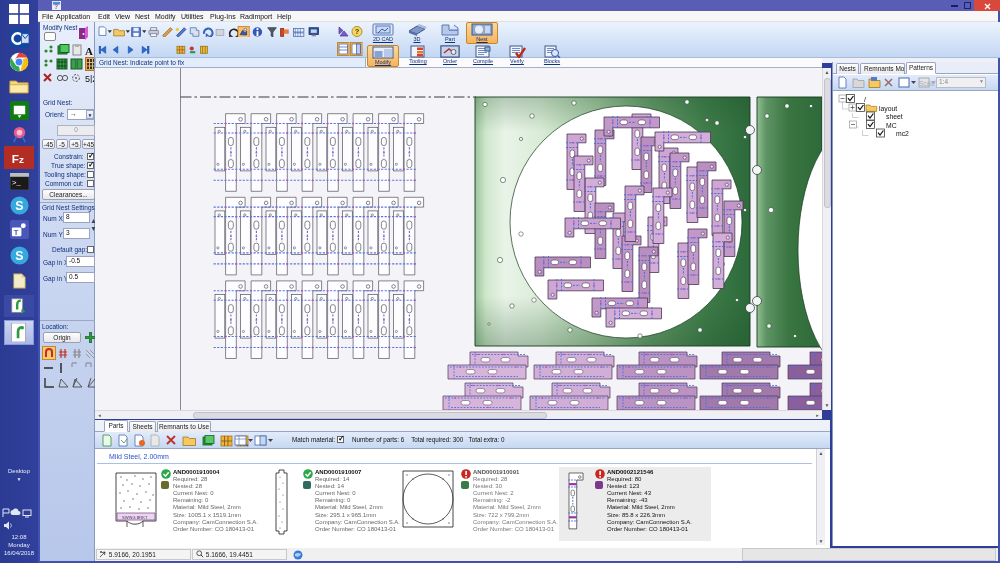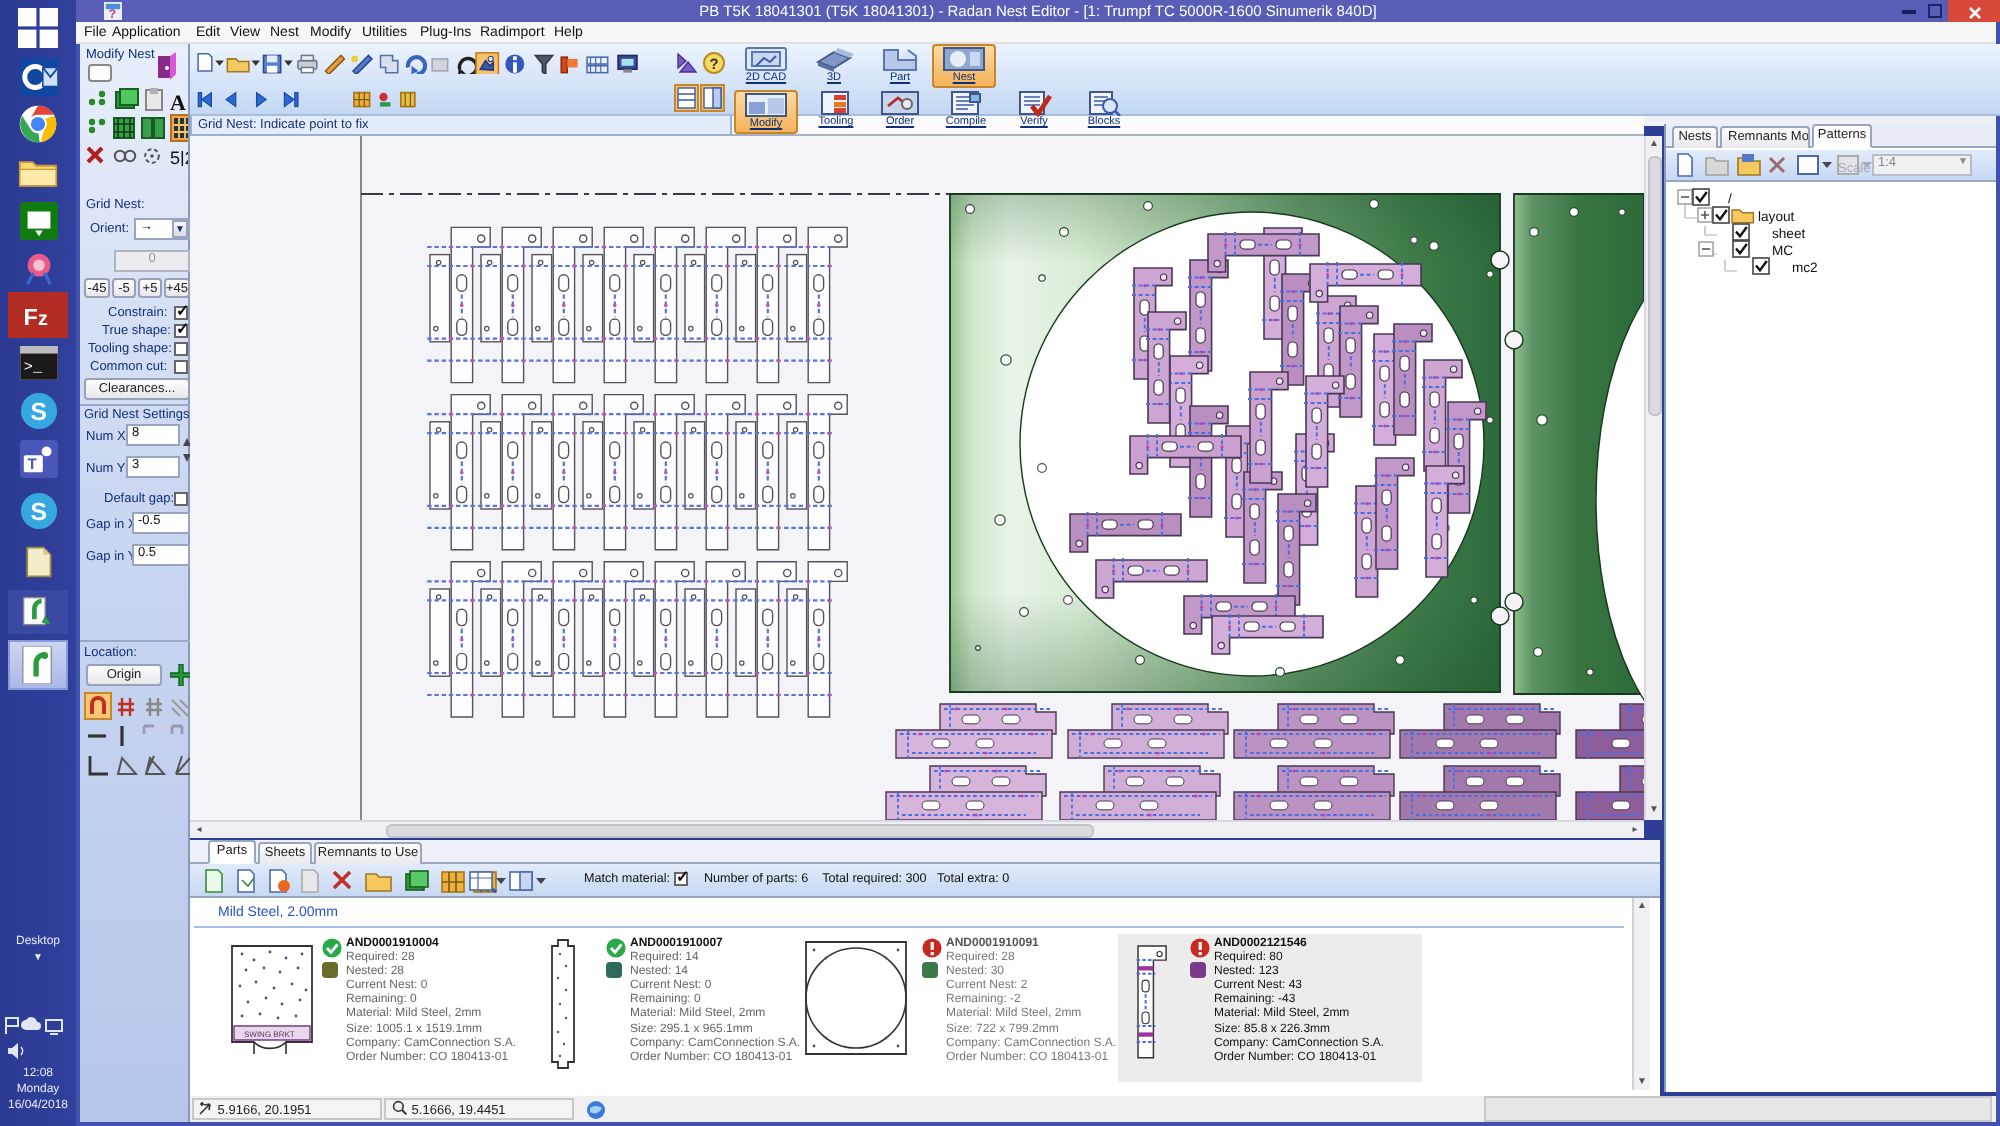--- a/index.html
+++ b/index.html
@@ -157,21 +157,20 @@
  <div class="tbtxt" style="position:absolute;top:542px;left:0">Monday</div>
  <div class="tbtxt" style="position:absolute;top:550px;left:0">16/04/2018</div>
 </div>
 
 <div class="a" id="titlebar">
  <svg class="a" style="left:14px;top:1px" width="9" height="9" viewBox="0 0 10 10">
       <rect width="10" height="10" fill="#e8f0fa"></rect>
       <rect x="1" y="1" width="8" height="3" fill="#4a90d8"></rect>
       <text x="2.5" y="9" font-size="7" fill="#c03a7a" font-weight="bold">?</text>
     </svg>
- <div class="a" style="left:0;right:0;top:1px;text-align:center;font-size:7.5px;color:#fff">PB T5K 18041301 (T5K 18041301) - Radan Nest Editor - [1: Trumpf TC 5000R-1600 Sinumerik 840D]</div>
  <div class="a" style="right:42px;top:5px;width:7px;height:2px;background:#16205e"></div>
  <div class="a" style="right:29px;top:1.5px;width:7px;height:7px;border:1.5px solid #1a2468"></div>
  <div class="a" style="right:0;top:0;width:26px;height:11px;background:#d8493c"></div>
  <svg class="a" style="right:9px;top:2.5px" width="7" height="7" viewBox="0 0 7 7">
       <path d="M1 1 L6 6 M6 1 L1 6" stroke="#fff" stroke-width="1.3"></path>
     </svg>
 </div>
 <div class="a" id="menubar">
 <span style="left:4px">File</span>
     <span style="left:18px">Application</span>

